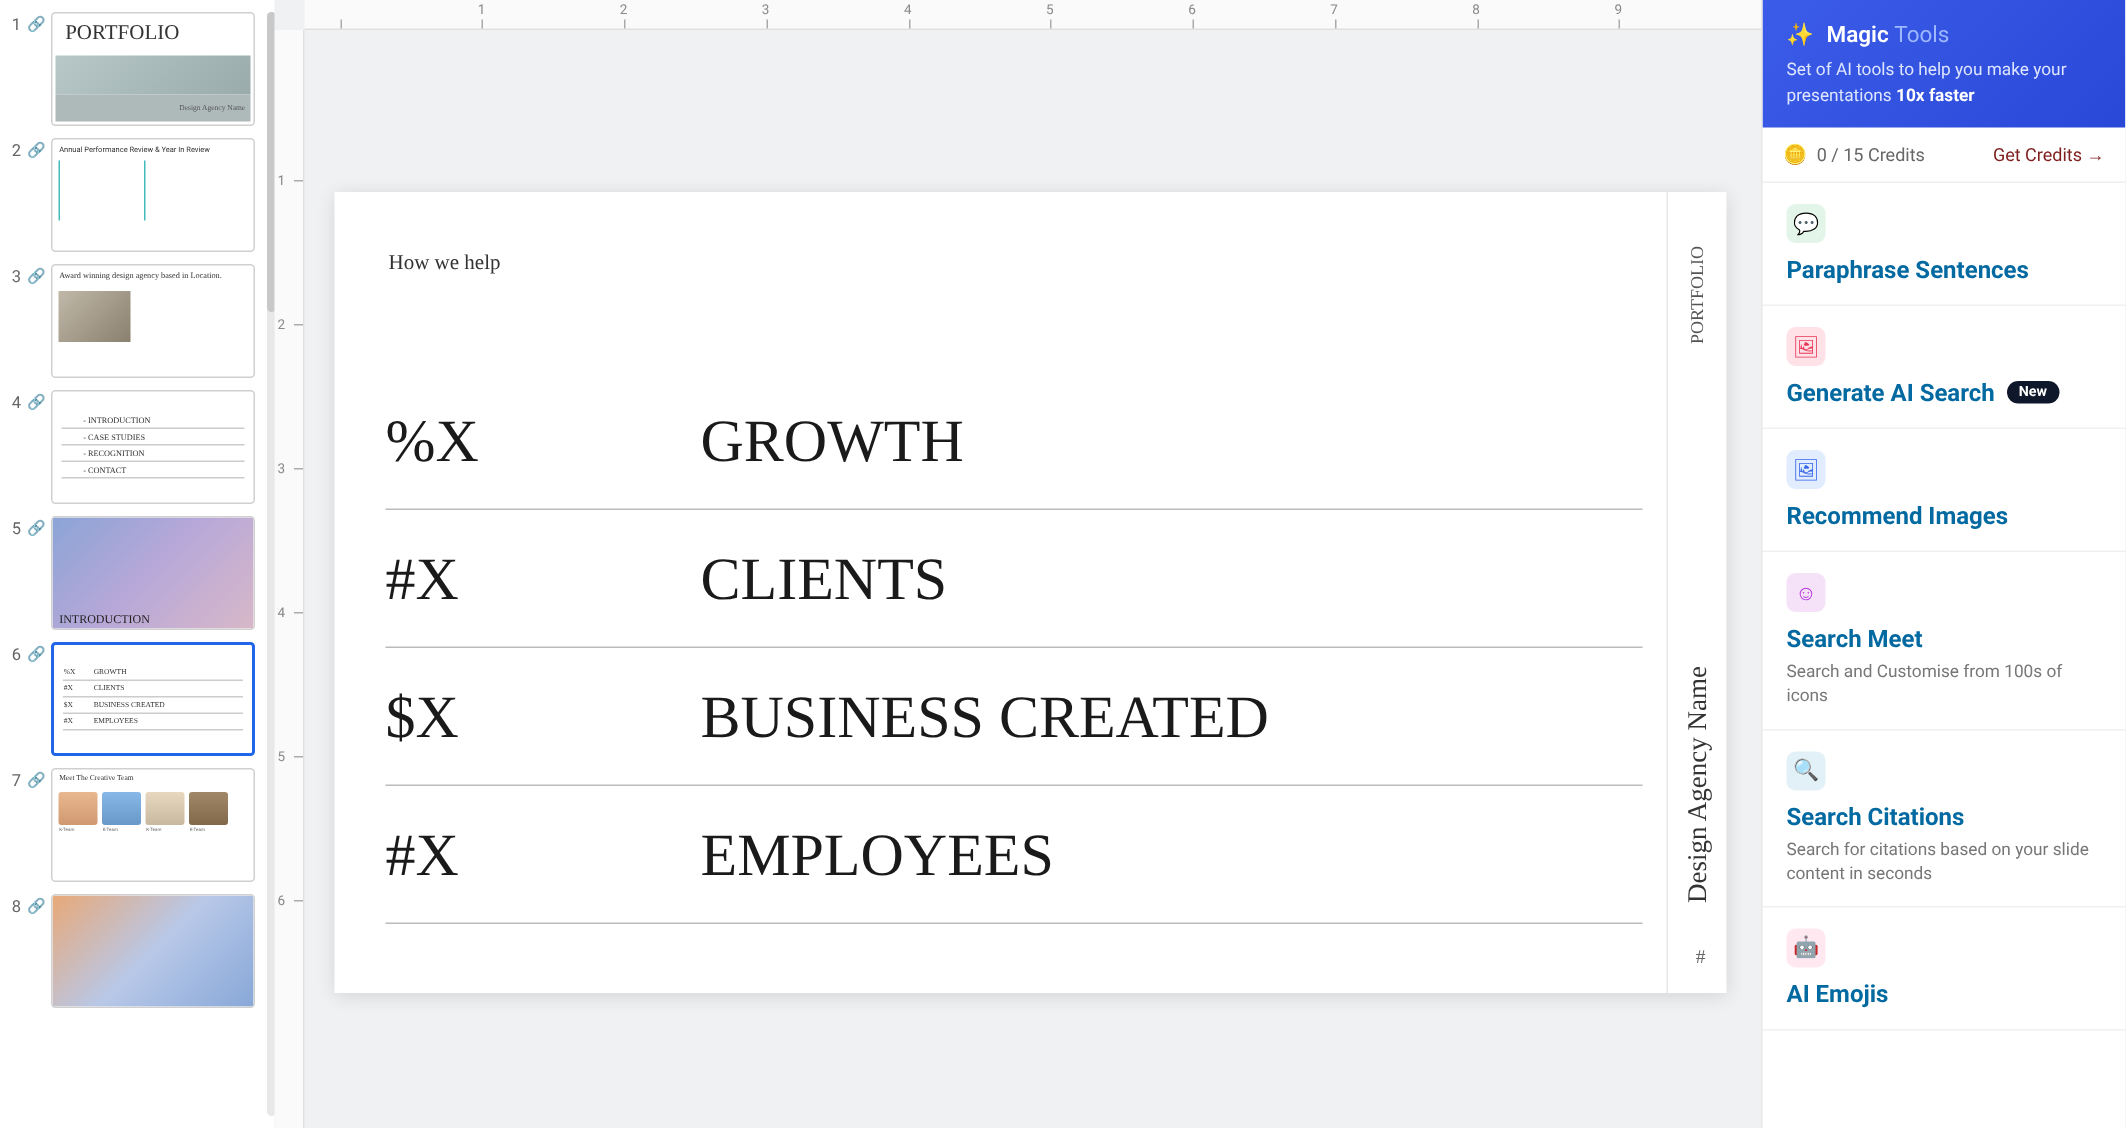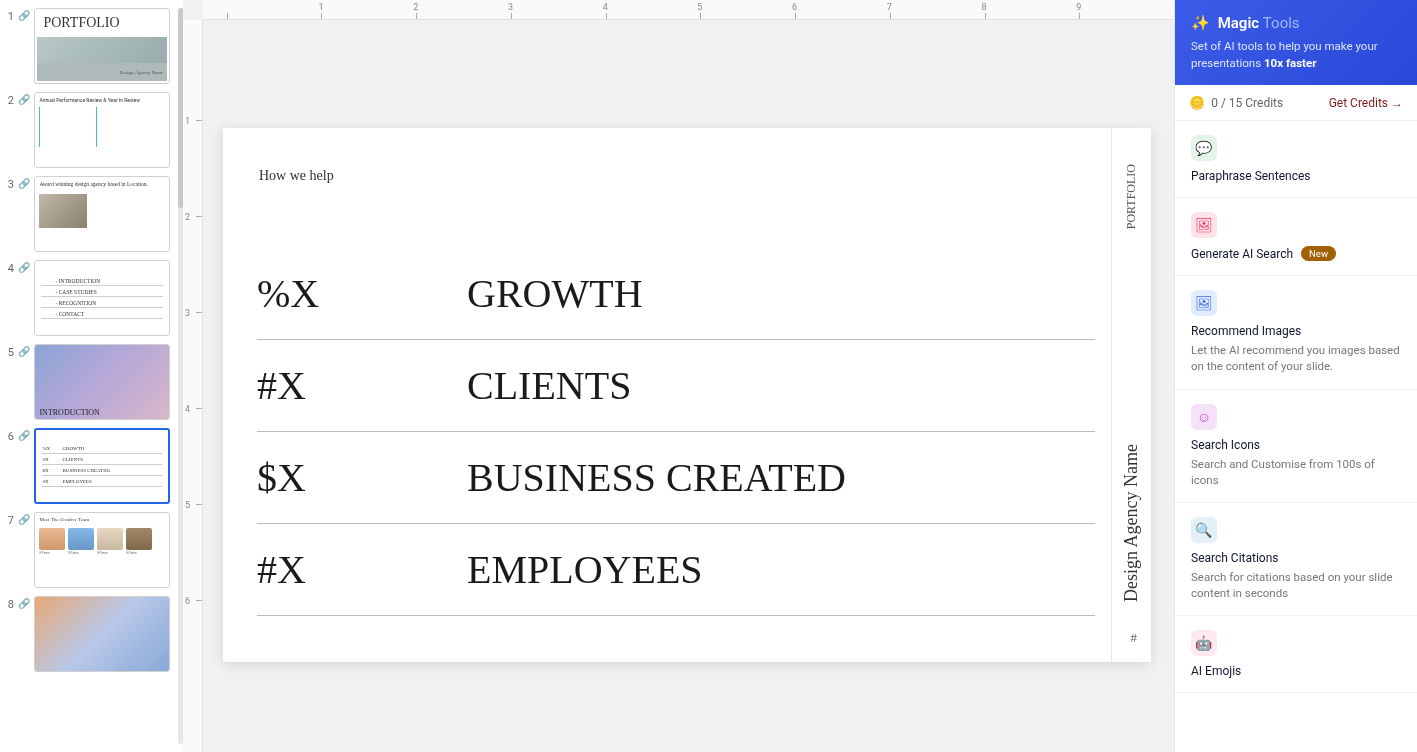--- a/index.html
+++ b/index.html
@@ -153,22 +153,22 @@
 .get-credits { color:#7f1d1d; cursor:pointer; display:flex; align-items:flex-end; gap:3px;}
 .tool-item { padding: 14px 16px; border-bottom:1px solid #f0f0f0; cursor:pointer;}
 .tool-icon { width:26px; height:26px; border-radius:6px; display:flex; align-items:center; justify-content:center; font-size:14px; margin-bottom:8px;}
 .ic-para { background:#e2f5e8; color:#2a9648;}
 .ic-genimg { background:#ffe2e8; color:#e83858;}
 .ic-recimg { background:#e2ecff; color:#3868e8;}
 .ic-icons { background:#f5e2f8; color:#b838d8;}
 .ic-cite { background:#e2f0f8; color:#3898c8;}
 .ic-emoji { background:#ffe8f0; color:#e858a8;}
 .tool-title-row { display:flex; align-items:center; gap:8px;}
-.tool-title { font-size:12px; font-weight:400; color:#0f172a;}
-.new-badge { background:#a16207; color:#fff; font-size:9.5px; font-weight:400; padding:2px 8px; border-radius:10px;}
+.tool-title { font-size:16px; font-weight:700; color:#0369a1;}
+.new-badge { background:#0f172a; color:#fff; font-size:9.5px; font-weight:700; padding:2px 8px; border-radius:10px;}
 .tool-desc { font-size:11.5px; color:#777; line-height:1.4; margin-top:4px;}
 .wand-icon{font-size:15px;}
 </style>
 </head>
 <body>
 
 <div class="thumbnails-panel">
 
   <div class="thumb-row">
     <div class="thumb-num">1</div>
@@ -437,26 +437,25 @@
         <div class="tool-title-row">
           <div class="tool-title">Generate AI Search</div>
           <span class="new-badge">New</span>
         </div>
       </div>
       <div class="tool-item">
         <div class="tool-icon ic-recimg">🖼</div>
         <div class="tool-title-row">
           <div class="tool-title">Recommend Images</div>
         </div>
-        <div class="tool-desc">Let the AI recommend you images based on the content of your slide.</div>
       </div>
       <div class="tool-item">
         <div class="tool-icon ic-icons">☺</div>
         <div class="tool-title-row">
-          <div class="tool-title">Search Icons</div>
+          <div class="tool-title">Search Meet</div>
         </div>
         <div class="tool-desc">Search and Customise from 100s of icons</div>
       </div>
       <div class="tool-item">
         <div class="tool-icon ic-cite">🔍</div>
         <div class="tool-title-row">
           <div class="tool-title">Search Citations</div>
         </div>
         <div class="tool-desc">Search for citations based on your slide content in seconds</div>
       </div>

